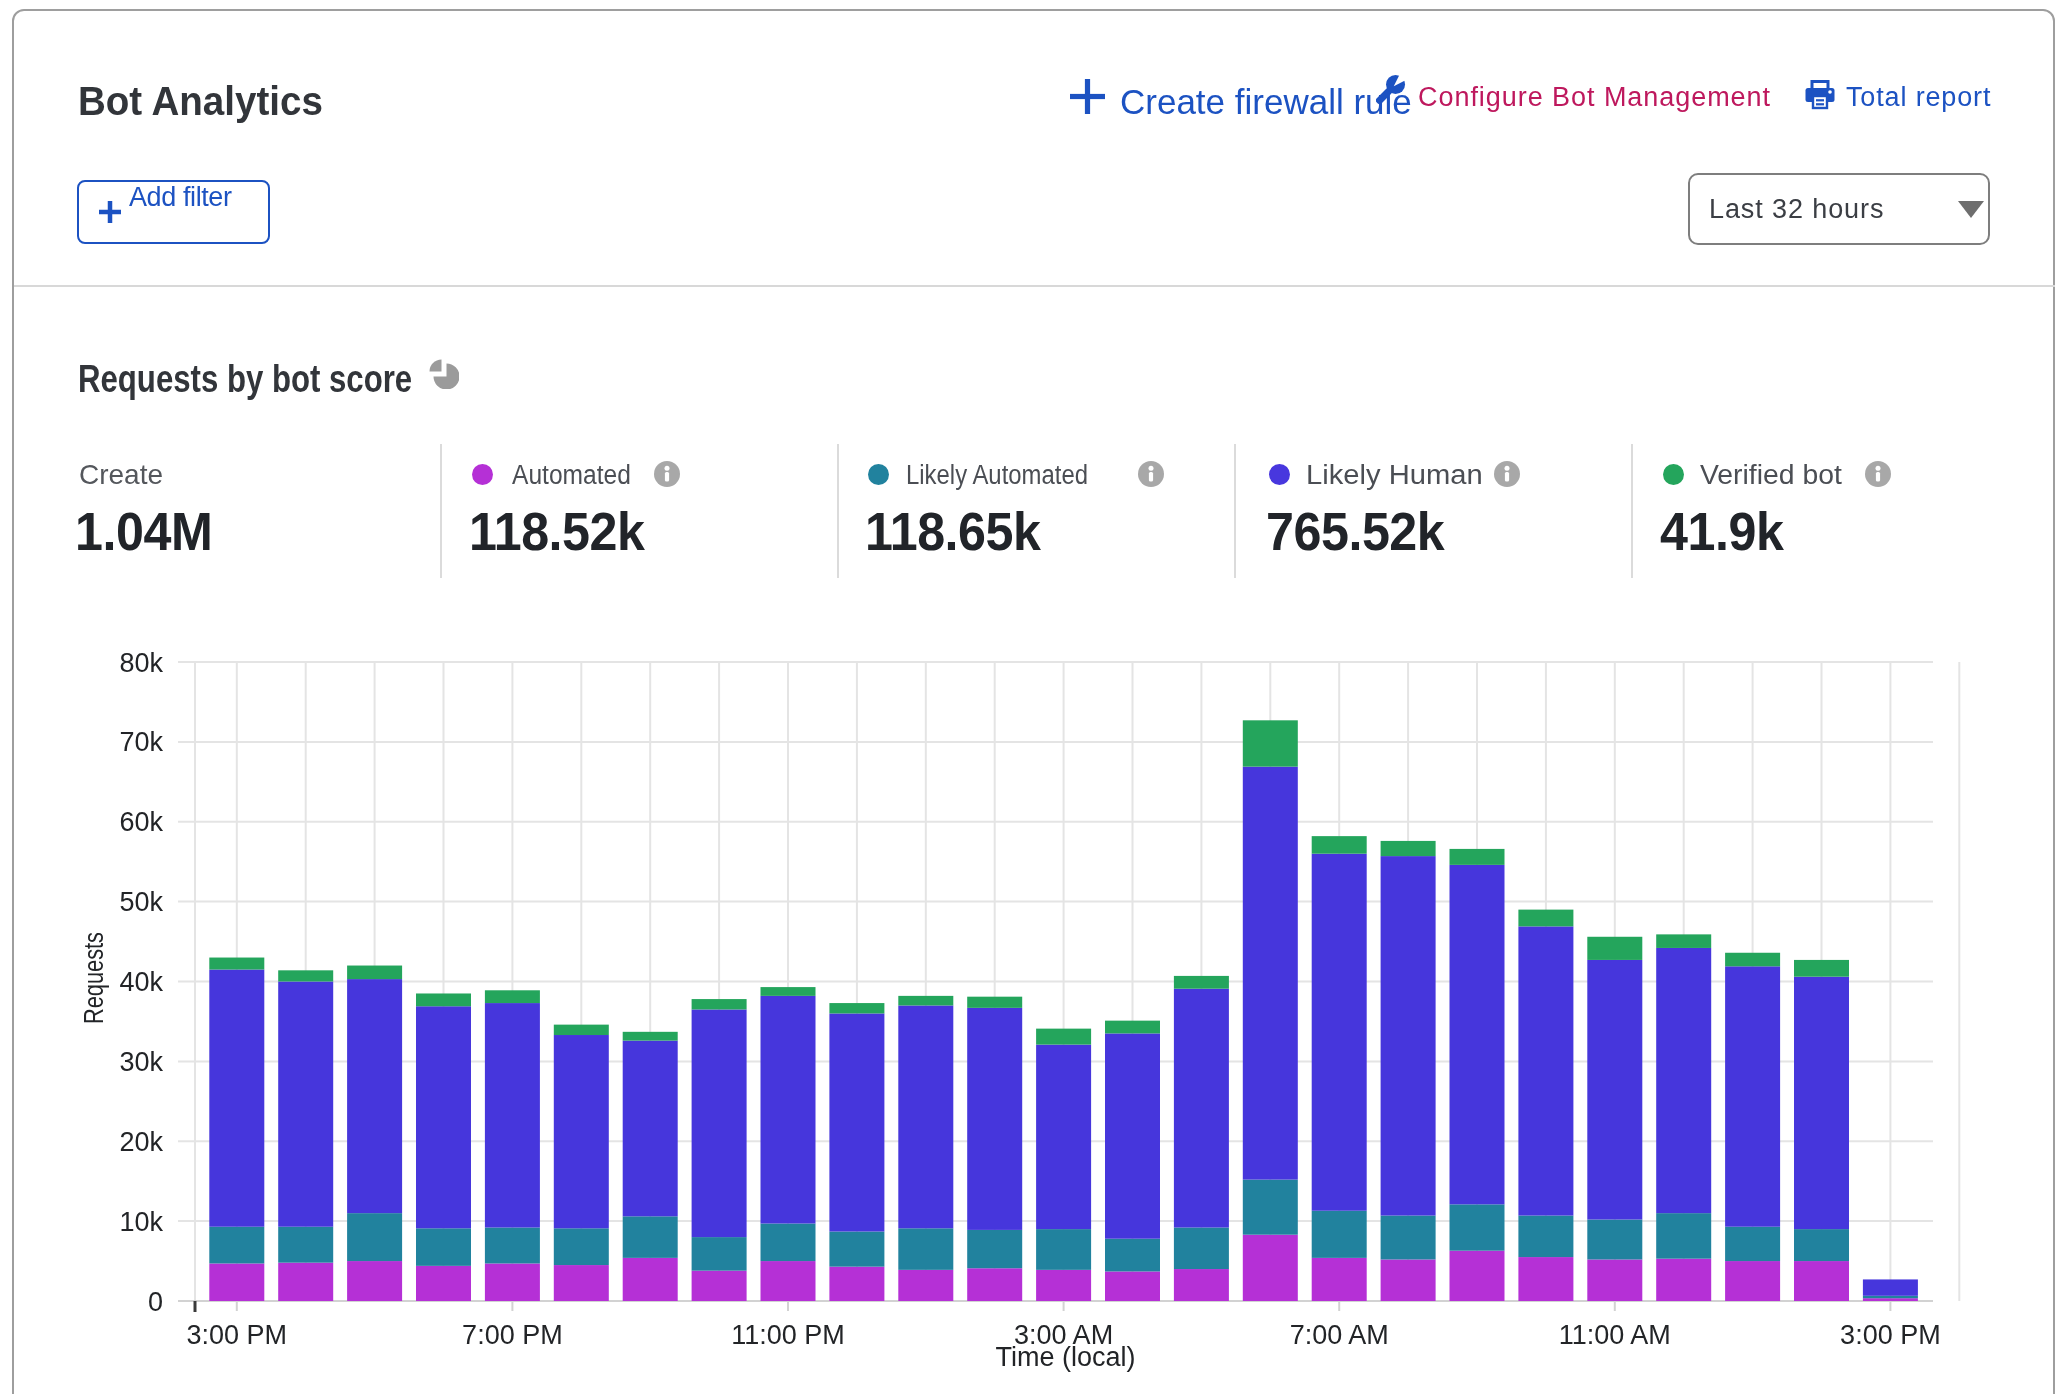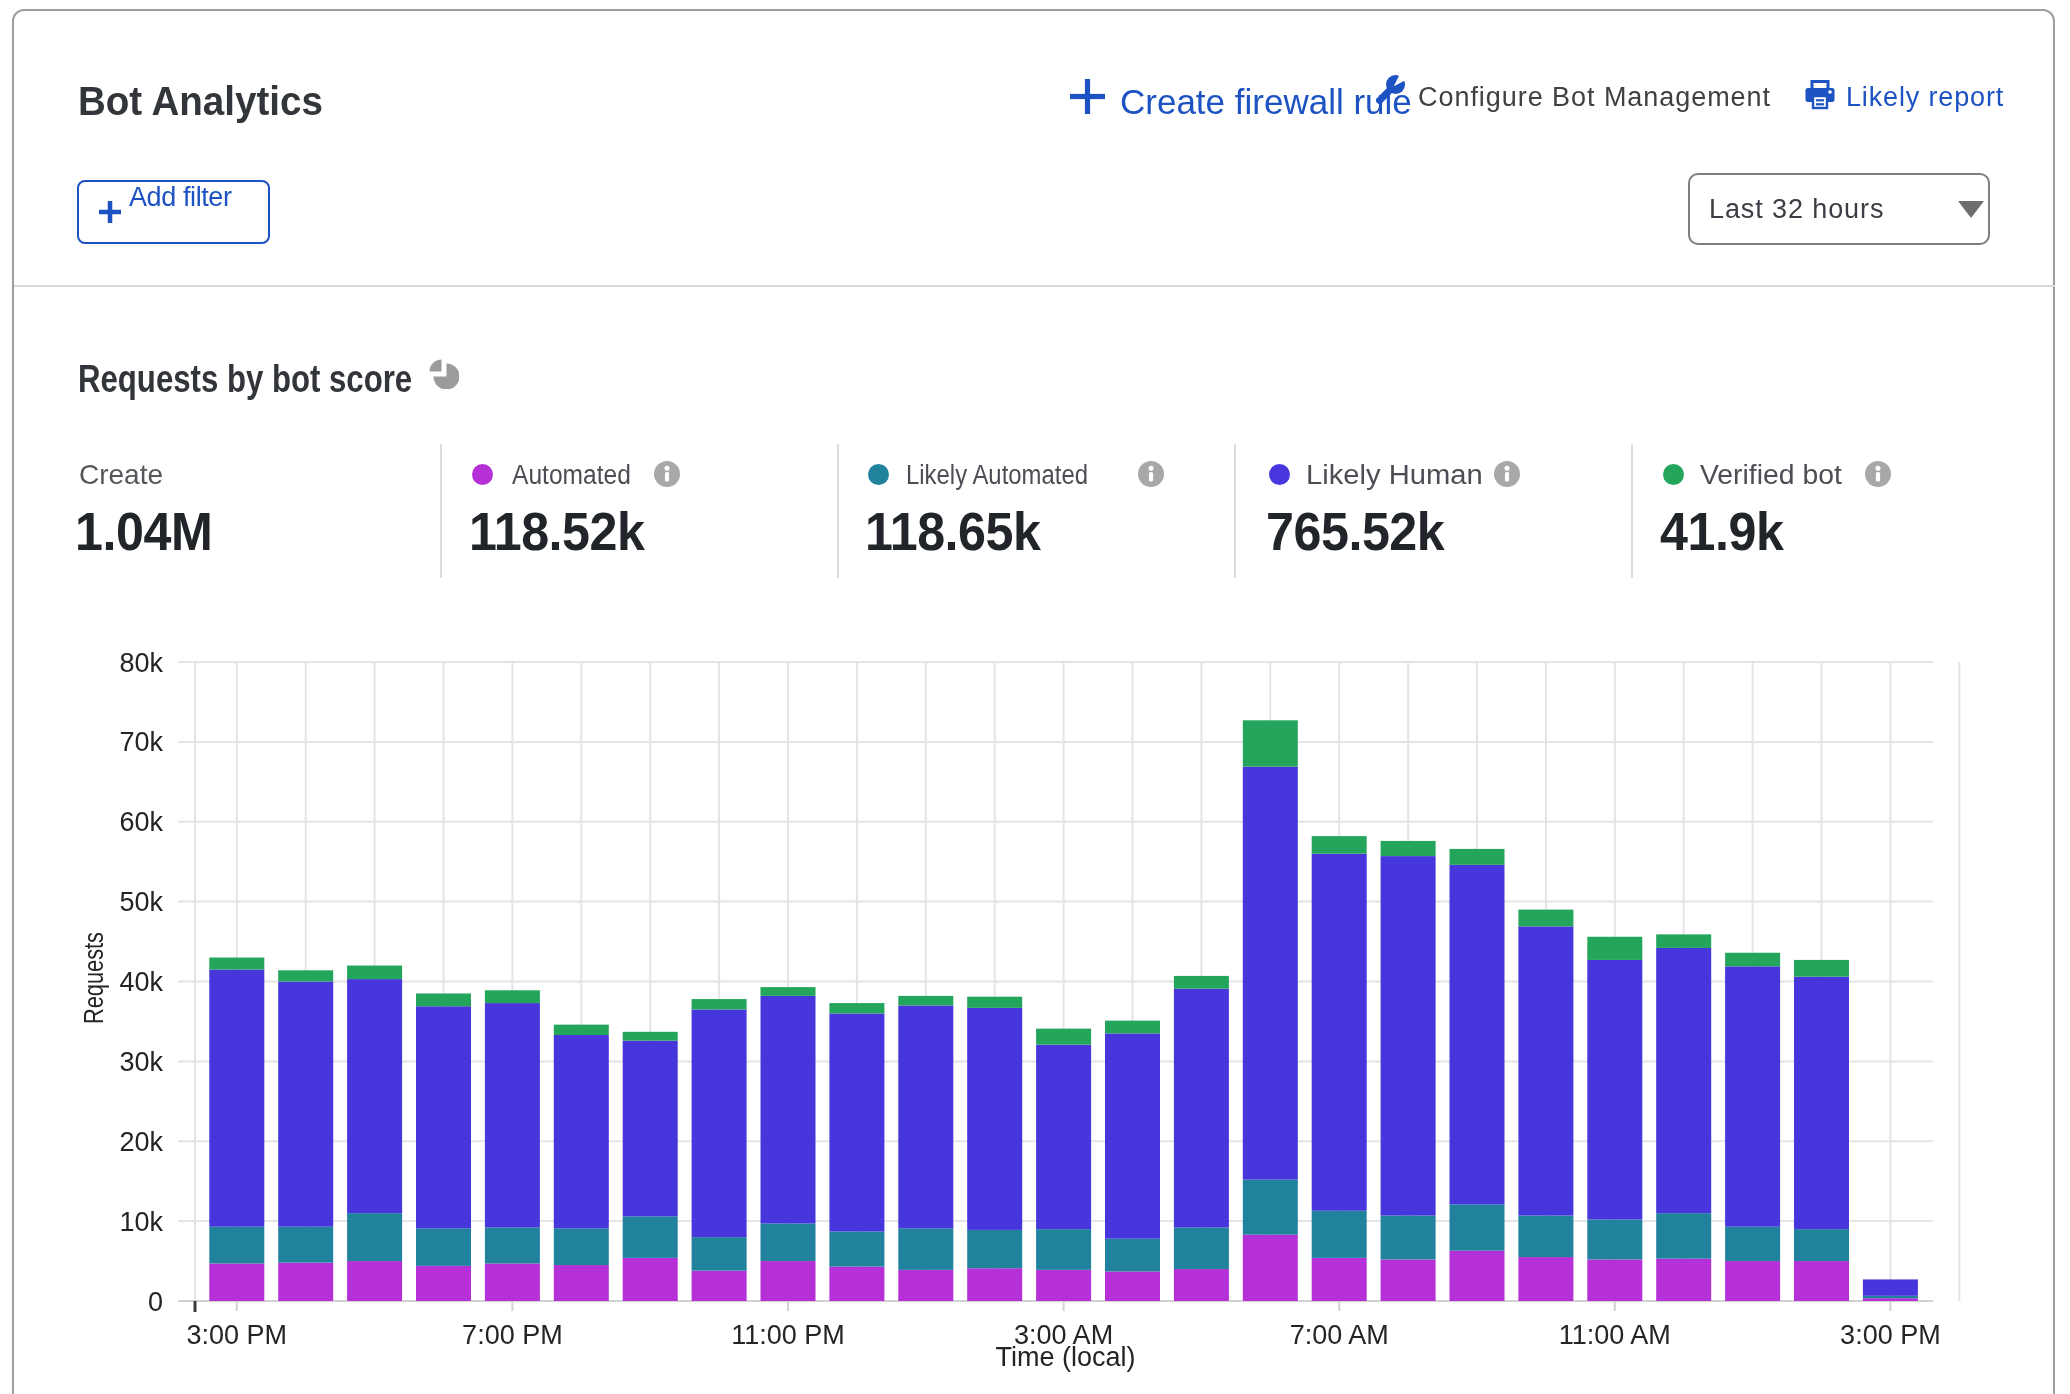--- a/index.html
+++ b/index.html
@@ -15,30 +15,30 @@
     <rect x="14.9" y="0" width="5.2" height="35" fill="#1c52c2"></rect>
   </svg>
 <div style="position:absolute;left:1120px;top:82px;font-size:35px;color:#1c52c2">Create firewall rule</div>
 <svg style="position:absolute;left:1376px;top:70px" width="36" height="38" viewBox="0 0 36 38">
     <g transform="translate(16,18) rotate(45)">
       <rect x="-3.5" y="2" width="7" height="19" rx="3" fill="#1c52c2"></rect>
       <circle cx="0" cy="-5" r="9.5" fill="#1c52c2"></circle>
       <polygon points="0,-2.5 -4.5,-16 4.5,-16" fill="#ffffff"></polygon>
     </g>
   </svg>
-<div style="position:absolute;left:1418px;top:82px;font-size:27px;letter-spacing:0.95px;color:#404040">Configure Bot Management</div>
+<div style="position:absolute;left:1418px;top:82px;font-size:27px;letter-spacing:0.95px;color:#be185d">Configure Bot Management</div>
 <svg style="position:absolute;left:1805px;top:80px" width="30" height="30" viewBox="0 0 30 30">
     <rect x="7" y="1.5" width="16" height="9" fill="#fff" stroke="#1c52c2" stroke-width="3"></rect>
     <rect x="0.5" y="8" width="29" height="14" rx="2.5" fill="#1c52c2"></rect>
     <circle cx="25" cy="12" r="1.8" fill="#fff"></circle>
     <rect x="8" y="16" width="14" height="12" fill="#fff" stroke="#1c52c2" stroke-width="2.4"></rect>
     <rect x="11" y="19.2" width="8" height="2.2" fill="#1c52c2"></rect>
     <rect x="11" y="23.2" width="8" height="2.2" fill="#1c52c2"></rect>
   </svg>
-<div style="position:absolute;left:1846px;top:82px;font-size:27px;letter-spacing:0.85px;color:#1c52c2">Likely report</div>
+<div style="position:absolute;left:1846px;top:82px;font-size:27px;letter-spacing:0.85px;color:#1c52c2">Total report</div>
 
 <div style="position:absolute;left:77px;top:180px;width:193px;height:64px;border:2px solid #1c52c2;border-radius:8px"></div>
 <svg style="position:absolute;left:99.0px;top:201.0px" width="22" height="22" viewBox="0 0 22 22">
     <rect x="0" y="8.75" width="22" height="4.5" fill="#1c52c2"></rect>
     <rect x="8.75" y="0" width="4.5" height="22" fill="#1c52c2"></rect>
   </svg>
 <div style="position:absolute;left:129px;top:182px;font-size:27px;letter-spacing:-0.4px;color:#1c52c2">Add filter</div>
 
 <div style="position:absolute;left:1688px;top:173px;width:302px;height:72px;border:2px solid #7e7e7e;border-radius:10px"></div>
 <div style="position:absolute;left:1709px;top:194px;font-size:27px;letter-spacing:0.9px;color:#3b3e44">Last 32 hours</div>

